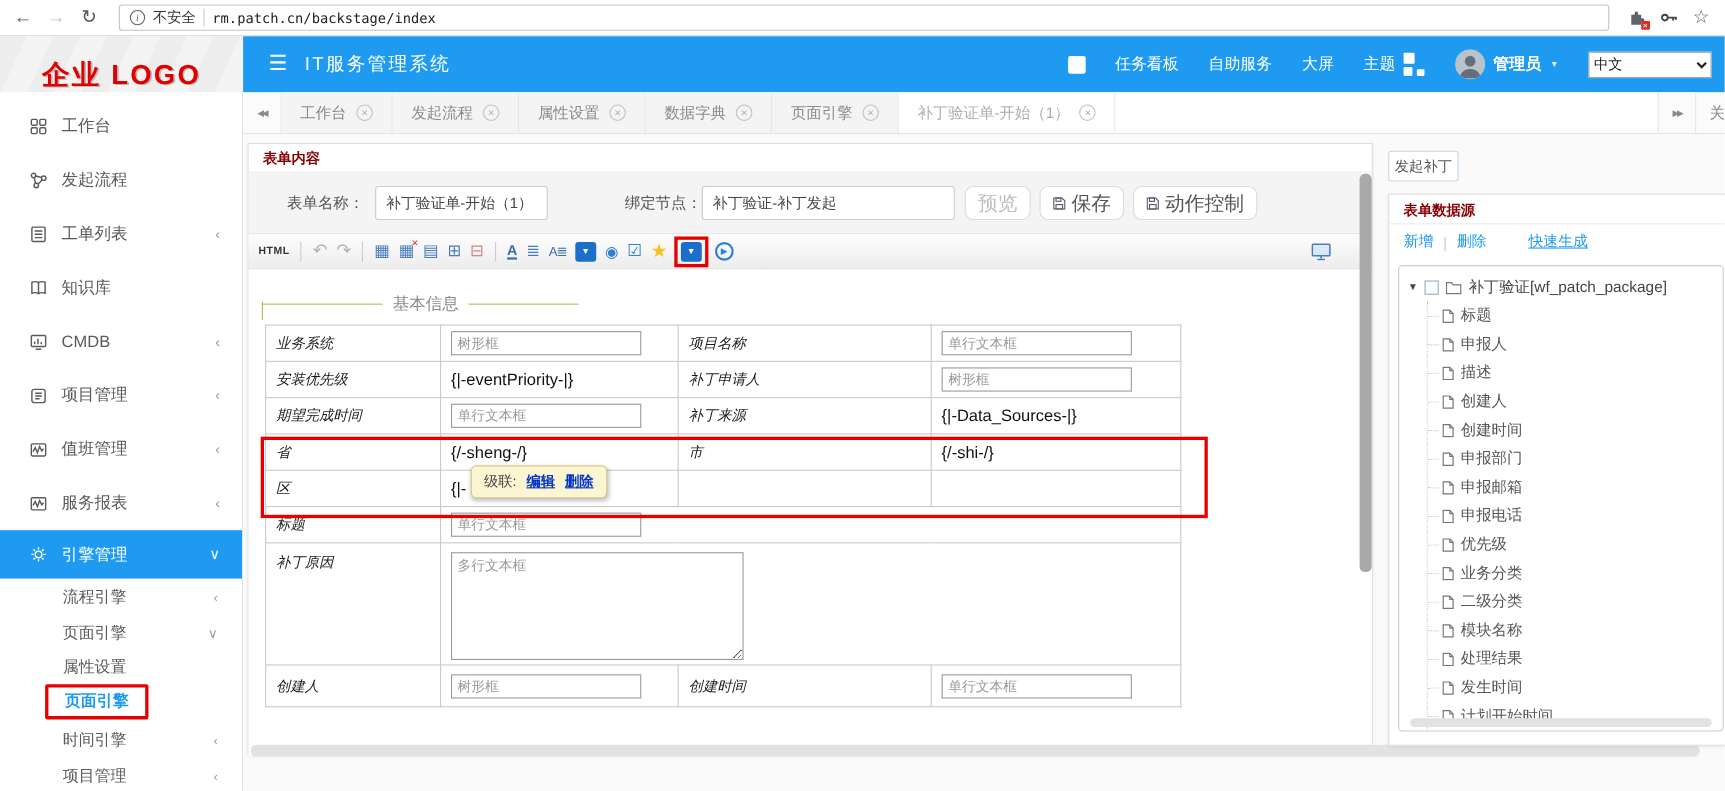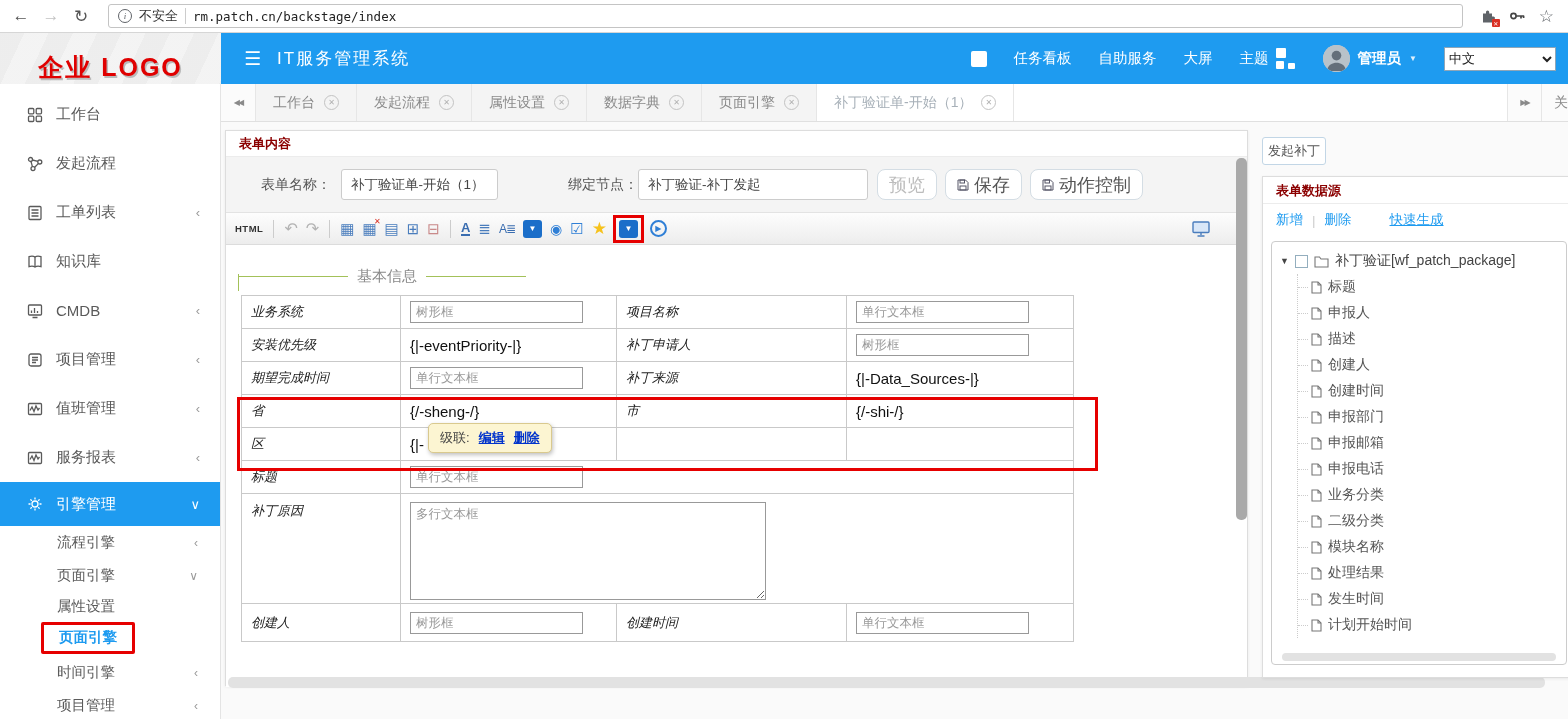--- a/index.html
+++ b/index.html
@@ -107,21 +107,21 @@
 .leg-line.l1 { width:110px; }
 .leg-line.l2 { width:100px; }
 .leg-corner { position:absolute; left:0; top:0; width:1px; height:17px; background:#a3c159; }
 .leg-text { color:#8a8a8a; font-size:15px; padding:0 9px; white-space:nowrap; }
 .form-table { position:absolute; left:15px; top:50px; border-collapse:collapse; table-layout:fixed; }
 .form-table td { border:1px solid #c9c9c9; height:33px; padding:0 9px; font-size:15px; color:#1a1a1a; overflow:hidden; }
 .form-table td.lbl { font-size:13px; color:#1a1a1a;font-style:italic; }
 .form-table td.tpl { font-size:15px; color:#111; }
 .cell-input { width:173px; height:22px; border:1px solid #999; font-size:12.5px; padding:0 5px; color:#555; }
 .cell-input::placeholder, .cell-area::placeholder { color:#9a9a9a; opacity:1; }
-.cell-area { width:356px; height:98px; border:1px solid #999; font-size:12.5px; padding:3px 5px; color:#555; font-family:"Liberation Sans",sans-serif; resize:both; }
+.cell-area { width:266px; height:98px; border:1px solid #999; font-size:12.5px; padding:3px 5px; color:#555; font-family:"Liberation Sans",sans-serif; resize:both; }
 td.ta-row { height:110px; vertical-align:top; padding-top:8px; }
 td.r8 { height:38px; }
 
 
 .annot-rows { position:absolute; left:11px; top:152px; width:861px; height:74px; border:3px solid #e60000; pointer-events:none; z-index:5; }
 .tooltip { position:absolute; left:202px; top:178px; background:#fcf5d2; border:1px solid #d9c98e; border-radius:5px; box-shadow:1px 2px 4px rgba(0,0,0,.25); padding:5px 11px; font-size:13px; color:#444; display:flex; gap:9px; align-items:center; z-index:6; white-space:nowrap; }
 .tt-link { color:#0033cc; font-weight:bold; text-decoration:underline; cursor:pointer; }
 
 
 .vscroll-thumb { position:absolute; left:1236px; top:158px; width:11px; height:362px; background:#a9a9a9; border-radius:5px; cursor:pointer; }
@@ -593,20 +593,29 @@
           </span>
           <span>申报电话</span>
         </div>
       <div class="tree-item">
           <span>
             <svg width="11" height="13" viewBox="0 0 11 13">
               <path d="M1 1h6l3 3v8H1z" fill="#fff" stroke="#777" stroke-width="1.1"></path>
               <path d="M7 1v3h3" fill="none" stroke="#777" stroke-width="1.1"></path>
             </svg>
           </span>
+          <span>优先级</span>
+        </div>
+      <div class="tree-item">
+          <span>
+            <svg width="11" height="13" viewBox="0 0 11 13">
+              <path d="M1 1h6l3 3v8H1z" fill="#fff" stroke="#777" stroke-width="1.1"></path>
+              <path d="M7 1v3h3" fill="none" stroke="#777" stroke-width="1.1"></path>
+            </svg>
+          </span>
           <span>业务分类</span>
         </div>
       <div class="tree-item">
           <span>
             <svg width="11" height="13" viewBox="0 0 11 13">
               <path d="M1 1h6l3 3v8H1z" fill="#fff" stroke="#777" stroke-width="1.1"></path>
               <path d="M7 1v3h3" fill="none" stroke="#777" stroke-width="1.1"></path>
             </svg>
           </span>
           <span>二级分类</span>

